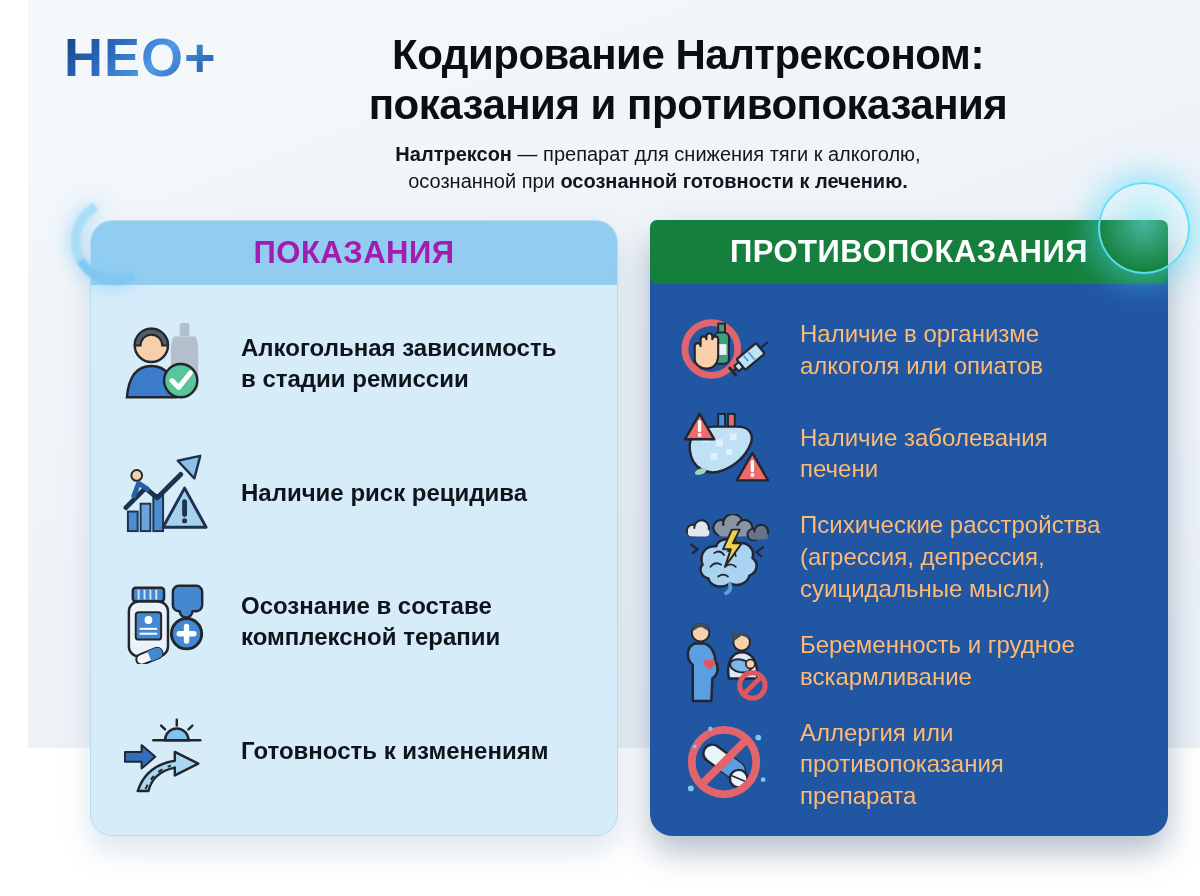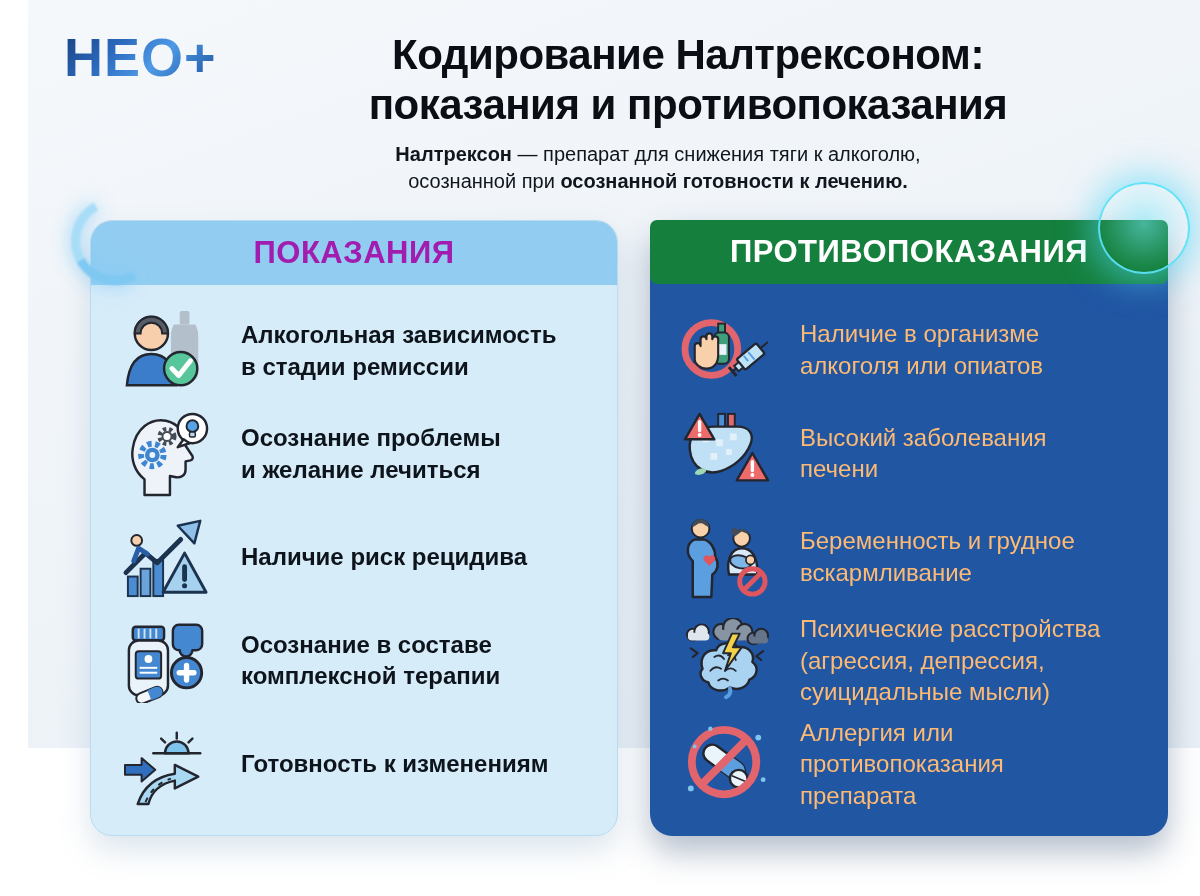--- a/index.html
+++ b/index.html
@@ -77,38 +77,20 @@
               <path d="M13 26 A17 17 0 0 1 47 26 L41 26 A11 11 0 0 0 19 26 Z" fill="#575d66" stroke="#23262e" stroke-width="2"></path>
               <path d="M5 79 C7 55 17 47 30 47 C43 47 53 55 55 79 Z" fill="#3c7dcb" stroke="#23262e" stroke-width="2.5"></path>
               <circle cx="60" cy="62" r="17" fill="#58c69b" stroke="#23262e" stroke-width="2.5"></circle>
               <path d="M51 62 L58 69 L70 54" fill="none" stroke="#fff" stroke-width="5" stroke-linecap="round" stroke-linejoin="round"></path>
             </svg>
           </span>
           <p class="item-text">Алкогольная зависимость
 в стадии ремиссии</p>
         </div>
 
-        <div class="item">
-          <span class="icon-box">
-            <svg viewBox="0 0 92 88">
-              <path d="M23 86 L23 70 C13 62 9 50 11 38 C14 18 29 7 45 10 C59 13 64 24 64 34 L72 46 C73 48 72 50 70 50.5 L65 51.5 L65 60 C65 66 60 69 54 67.5 L49 66.5 L49 86 Z" fill="#eef3f9" stroke="#23262e" stroke-width="2.5" stroke-linejoin="round"></path>
-              <circle cx="31" cy="45" r="11.5" fill="none" stroke="#3f86d1" stroke-width="6" stroke-dasharray="4.5 3.6"></circle>
-              <circle cx="31" cy="45" r="7.5" fill="#3f86d1"></circle>
-              <circle cx="31" cy="45" r="3" fill="#eef3f9"></circle>
-              <circle cx="46" cy="26" r="7.5" fill="none" stroke="#454b55" stroke-width="4.5" stroke-dasharray="3.4 2.8"></circle>
-              <circle cx="46" cy="26" r="4.6" fill="#fff" stroke="#454b55" stroke-width="2"></circle>
-              <circle cx="72" cy="18" r="15" fill="#fff" stroke="#23262e" stroke-width="2.5"></circle>
-              <path d="M63 29 L57 37 L69 33 Z" fill="#fff" stroke="#23262e" stroke-width="2.5" stroke-linejoin="round"></path>
-              <circle cx="72" cy="15.5" r="6" fill="#57a3e8" stroke="#23262e" stroke-width="2"></circle>
-              <rect x="69" y="21.5" width="6" height="5" rx="1.5" fill="#b9d7ef" stroke="#23262e" stroke-width="1.5"></rect>
-            </svg>
-          </span>
-          <p class="item-text">Осознание проблемы
-и желание лечиться</p>
-        </div>
 
         <div class="item">
           <span class="icon-box">
             <svg viewBox="0 0 92 88">
               <rect x="6" y="64" width="10" height="20" fill="#4c8cd2" stroke="#1c3350" stroke-width="2"></rect>
               <rect x="19" y="56" width="10" height="28" fill="#6ba3dd" stroke="#1c3350" stroke-width="2"></rect>
               <rect x="32" y="47" width="10" height="37" fill="#4c8cd2" stroke="#1c3350" stroke-width="2"></rect>
               <path d="M4 60 L24 40 L36 50 L60 26" fill="none" stroke="#1c3350" stroke-width="5" stroke-linecap="round" stroke-linejoin="round"></path>
               <path d="M57 12 L80 7 L74 30 Z" fill="#8ec0ea" stroke="#1c3350" stroke-width="2.5" stroke-linejoin="round"></path>
               <circle cx="15" cy="27" r="5.5" fill="#f7cfad" stroke="#23262e" stroke-width="2"></circle>
@@ -216,22 +198,54 @@
                 </g>
               <ellipse cx="20" cy="63" rx="6" ry="3" fill="#9fd9b4" transform="rotate(-18 20 63)"></ellipse>
               <path d="M19 4 L34 30 L4 30 Z" fill="#ee6b6b" stroke="#23262e" stroke-width="2.5" stroke-linejoin="round"></path>
               <line x1="19" y1="12" x2="19" y2="21" stroke="#fff" stroke-width="3.5" stroke-linecap="round"></line>
               <circle cx="19" cy="25.5" r="2" fill="#fff"></circle>
               <path d="M73 44 L89 72 L57 72 Z" fill="#ee6b6b" stroke="#23262e" stroke-width="2.5" stroke-linejoin="round"></path>
               <line x1="73" y1="53" x2="73" y2="62" stroke="#fff" stroke-width="3.5" stroke-linecap="round"></line>
               <circle cx="73" cy="66.5" r="2" fill="#fff"></circle>
             </svg>
           </span>
-          <p class="item-text">Высокий заболевания
+          <p class="item-text">Наличие заболевания
 печени</p>
+        </div>
+
+        <div class="item">
+          <span class="icon-box">
+            <svg viewBox="0 0 92 88">
+              <g fill="#dfe6ed" stroke="#23262e" stroke-width="2">
+                <circle cx="12" cy="17" r="6"></circle>
+                  <circle cx="21" cy="14" r="7.5"></circle>
+                  <rect x="7" y="15" width="22" height="8" rx="4" stroke="none"></rect>
+              </g>
+              <g fill="#8794a3" stroke="#23262e" stroke-width="2.2">
+                <circle cx="41" cy="14" r="8"></circle>
+                  <circle cx="53" cy="10" r="10"></circle>
+                  <circle cx="65" cy="14" r="8"></circle>
+                  <rect x="37" y="12" width="36" height="11" rx="5.5" stroke="none"></rect>
+              </g>
+              <g fill="#66758a" stroke="#23262e" stroke-width="2">
+                <circle cx="74" cy="21" r="6"></circle>
+                  <circle cx="82" cy="18" r="7"></circle>
+                  <rect x="70" y="19" width="19" height="7" rx="3.5" stroke="none"></rect>
+              </g>
+              <path d="M10 31 l7 5 l-5 4" fill="none" stroke="#23262e" stroke-width="2.2" stroke-linecap="round" stroke-linejoin="round"></path>
+              <path d="M84 34 l-7 5 l5 4" fill="none" stroke="#23262e" stroke-width="2.2" stroke-linecap="round" stroke-linejoin="round"></path>
+              <path d="M22 52 C18 40 26 32 36 33 C38 25 52 23 58 30 C68 28 76 36 73 45 C80 50 78 60 70 63 C68 71 58 75 50 71 C42 77 30 74 28 66 C20 64 18 56 22 52 Z" fill="#a9d3f0" stroke="#23262e" stroke-width="2.5" stroke-linejoin="round"></path>
+              <path d="M34 40 q6 -4 10 2 M48 38 q7 -2 8 5 M30 54 q5 -6 11 -2 M45 54 q6 -5 11 0 M38 64 q5 -4 10 0" fill="none" stroke="#23262e" stroke-width="1.8" stroke-linecap="round"></path>
+              <path d="M50 72 q2 6 -4 9" fill="none" stroke="#5b9fe0" stroke-width="4" stroke-linecap="round"></path>
+              <path d="M52 16 L43 36 L51 36 L45 54 L62 30 L53 30 L60 16 Z" fill="#f2d24b" stroke="#23262e" stroke-width="2" stroke-linejoin="round"></path>
+            </svg>
+          </span>
+          <p class="item-text">Психические расстройства
+(агрессия, депрессия,
+суицидальные мысли)</p>
         </div>
 
         <div class="item">
           <span class="icon-box">
             <svg viewBox="0 0 92 88">
               <circle cx="20" cy="15" r="9" fill="#f8d0aa" stroke="#23262e" stroke-width="2"></circle>
               <path d="M11 14 A9 9 0 0 1 29 14 L24 11 A6 6 0 0 0 16 11 Z" fill="#454b55"></path>
               <path d="M12 85 L12 48 C5 42 5 30 14 26 L23 26 C31 28 35 36 35 44 C39 50 38 58 32 62 L31 85 Z" fill="#5b9fe0" stroke="#23262e" stroke-width="2.5" stroke-linejoin="round"></path>
               <path d="M29 53 l-5 -5 a3.4 3.4 0 0 1 4.8 -4.8 l0.2 0.2 l0.2 -0.2 a3.4 3.4 0 0 1 4.8 4.8 Z" fill="#e0565e"></path>
               <circle cx="62" cy="25" r="8.5" fill="#f8d0aa" stroke="#23262e" stroke-width="2"></circle>
@@ -244,52 +258,20 @@
               <line x1="64" y1="78" x2="82" y2="60" stroke="#e0565e" stroke-width="5"></line>
             </svg>
           </span>
           <p class="item-text">Беременность и грудное
 вскармливание</p>
         </div>
 
         <div class="item">
           <span class="icon-box">
             <svg viewBox="0 0 92 88">
-              <g fill="#dfe6ed" stroke="#23262e" stroke-width="2">
-                <circle cx="12" cy="17" r="6"></circle>
-                  <circle cx="21" cy="14" r="7.5"></circle>
-                  <rect x="7" y="15" width="22" height="8" rx="4" stroke="none"></rect>
-              </g>
-              <g fill="#8794a3" stroke="#23262e" stroke-width="2.2">
-                <circle cx="41" cy="14" r="8"></circle>
-                  <circle cx="53" cy="10" r="10"></circle>
-                  <circle cx="65" cy="14" r="8"></circle>
-                  <rect x="37" y="12" width="36" height="11" rx="5.5" stroke="none"></rect>
-              </g>
-              <g fill="#66758a" stroke="#23262e" stroke-width="2">
-                <circle cx="74" cy="21" r="6"></circle>
-                  <circle cx="82" cy="18" r="7"></circle>
-                  <rect x="70" y="19" width="19" height="7" rx="3.5" stroke="none"></rect>
-              </g>
-              <path d="M10 31 l7 5 l-5 4" fill="none" stroke="#23262e" stroke-width="2.2" stroke-linecap="round" stroke-linejoin="round"></path>
-              <path d="M84 34 l-7 5 l5 4" fill="none" stroke="#23262e" stroke-width="2.2" stroke-linecap="round" stroke-linejoin="round"></path>
-              <path d="M22 52 C18 40 26 32 36 33 C38 25 52 23 58 30 C68 28 76 36 73 45 C80 50 78 60 70 63 C68 71 58 75 50 71 C42 77 30 74 28 66 C20 64 18 56 22 52 Z" fill="#a9d3f0" stroke="#23262e" stroke-width="2.5" stroke-linejoin="round"></path>
-              <path d="M34 40 q6 -4 10 2 M48 38 q7 -2 8 5 M30 54 q5 -6 11 -2 M45 54 q6 -5 11 0 M38 64 q5 -4 10 0" fill="none" stroke="#23262e" stroke-width="1.8" stroke-linecap="round"></path>
-              <path d="M50 72 q2 6 -4 9" fill="none" stroke="#5b9fe0" stroke-width="4" stroke-linecap="round"></path>
-              <path d="M52 16 L43 36 L51 36 L45 54 L62 30 L53 30 L60 16 Z" fill="#f2d24b" stroke="#23262e" stroke-width="2" stroke-linejoin="round"></path>
-            </svg>
-          </span>
-          <p class="item-text">Психические расстройства
-(агрессия, депрессия,
-суицидальные мысли)</p>
-        </div>
-
-        <div class="item">
-          <span class="icon-box">
-            <svg viewBox="0 0 92 88">
               <g transform="rotate(36 44 42)">
                 <rect x="20" y="33" width="48" height="18" rx="9" fill="#eaf4fb" stroke="#23262e" stroke-width="2.5"></rect>
                 <path d="M44 33 h15 a9 9 0 0 1 0 18 H44 Z" fill="#5b9fe0"></path>
                 <line x1="44" y1="33" x2="44" y2="51" stroke="#23262e" stroke-width="2"></line>
               </g>
               <circle cx="59" cy="59" r="9" fill="#eaf4fb" stroke="#23262e" stroke-width="2.5"></circle>
               <line x1="52" y1="56" x2="66" y2="62" stroke="#23262e" stroke-width="1.6"></line>
               <circle cx="44" cy="42" r="33" fill="none" stroke="#e2646d" stroke-width="8"></circle>
               <line x1="21" y1="65" x2="67" y2="19" stroke="#e2646d" stroke-width="8"></line>
               <g fill="#7fc4ee">

